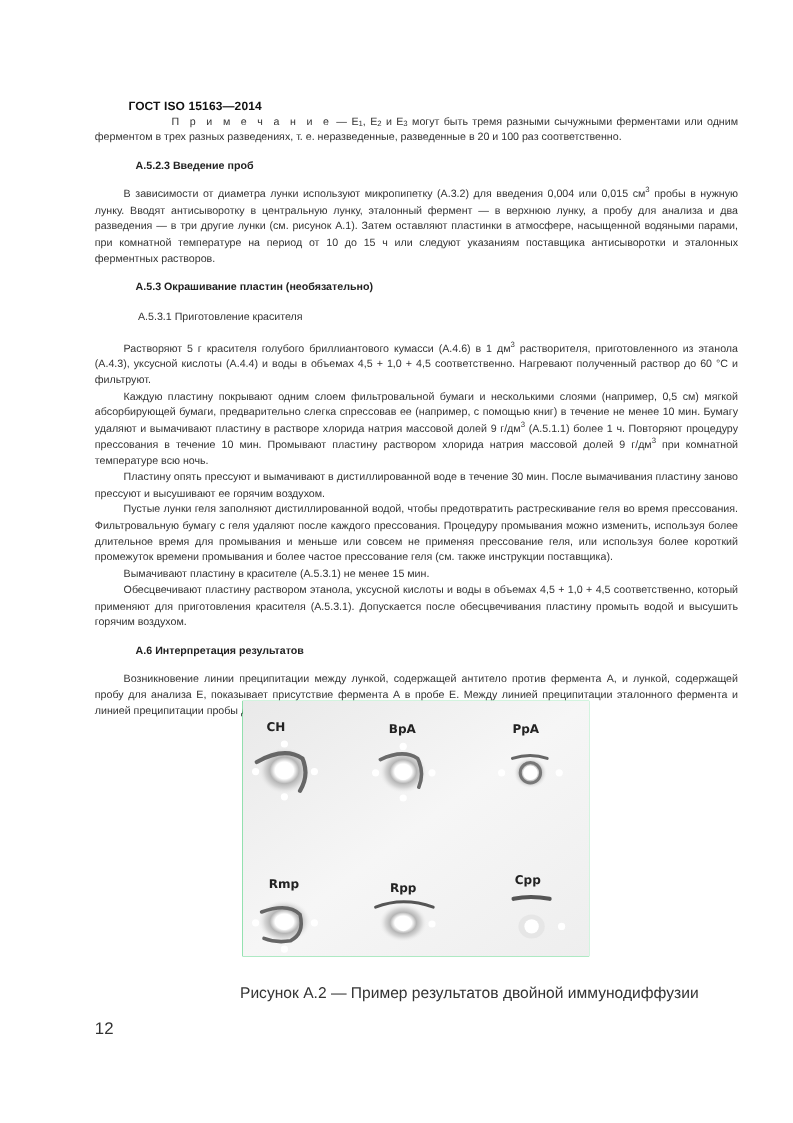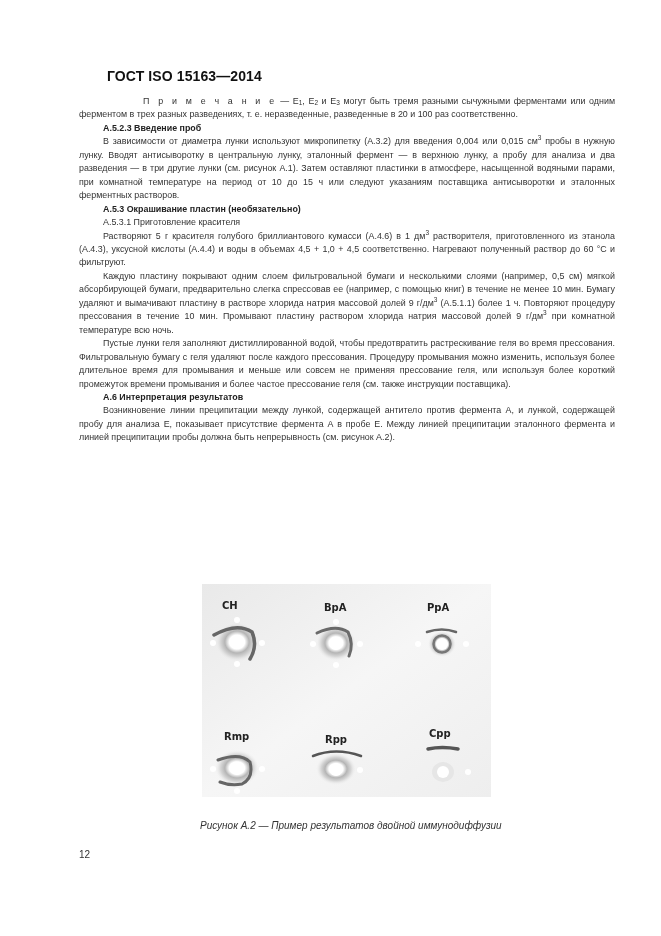--- a/index.html
+++ b/index.html
@@ -1,33 +1,33 @@
 <!DOCTYPE html>
 <html><head>
 <meta charset="utf-8">
 <style>
   html, body { margin: 0; padding: 0; background: #ffffff; }
   body { width: 661px; height: 936px; position: relative; overflow: hidden;
          font-family: "Liberation Sans", sans-serif; color: #2a2a2a; }
   .page { position: absolute; left: 0; top: 0; width: 661px; height: 936px; background: #fff; }
-  .header { position: absolute; left: 79px; top: 68px; font-weight: bold; font-size: 14px;
+  .header { position: absolute; left: 79px; top: 84px; font-weight: bold; font-size: 10px;
             color: #111; letter-spacing: 0.1px; padding-left: 28px; }
   .body { position: absolute; left: 79px; top: 95px; width: 536px;
           font-size: 8.9px; line-height: 13.45px; color: #333; }
   .p { text-align: justify; text-indent: 24px; margin: 0; }
-  .h { margin: 0; padding-left: 24px; font-weight: bold; color: #222; }
-  .sub { margin: 0; padding-left: 24px; }
+  .h { margin: 10px; padding-left: 24px; font-weight: bold; color: #222; }
+  .sub { margin: 12px; padding-left: 24px; }
   .spaced { letter-spacing: 2.6px; padding-left: 40px; }
   sup { font-size: 6.5px; line-height: 0; vertical-align: 4px; }
   sub { font-size: 6.5px; line-height: 0; vertical-align: -1px; }
   .figure { position: absolute; left: 202px; top: 584px; width: 289px; height: 213px;
             background: #22c55e; overflow: hidden; }
   .figure svg { display: block; }
-  .caption { position: absolute; left: 200px; top: 820px; font-size: 10px; color: #333; font-style: italic; }
-  .pagenum { position: absolute; left: 79px; top: 849px; font-size: 10px; color: #333; }
+  .caption { position: absolute; left: 200px; top: 820px; font-size: 13px; color: #333; }
+  .pagenum { position: absolute; left: 79px; top: 849px; font-size: 14px; color: #333; }
 </style>
 </head>
 <body>
 
 <div class="page">
 
   <div class="header">ГОСТ  ISO 15163—2014</div>
 
   <div class="body">
 
@@ -35,21 +35,24 @@
 
     <p class="h">А.5.2.3  Введение проб</p>
     <p class="p"><span>В зависимости от диаметра лунки используют микропипетку (А.3.2) для введения 0,004 или 0,015 см</span><sup>3</sup><span> пробы в нужную лунку. Вводят антисыворотку в центральную лунку, эталонный фермент — в верхнюю лунку, а пробу для анализа и два разведения  — в три другие лунки (см. рисунок А.1). Затем оставляют пластинки в атмосфере, насыщенной водяными парами, при комнатной температуре на период от 10 до 15 ч или следуют указаниям поставщика антисыворотки и эталонных ферментных растворов.</span></p>
 
     <p class="h">А.5.3  Окрашивание пластин (необязательно)</p>
 
     <p class="sub">А.5.3.1  Приготовление красителя</p>
     <p class="p"><span>Растворяют 5 г красителя голубого бриллиантового кумасси (А.4.6) в 1 дм</span><sup>3</sup><span> растворителя, приготовленного из этанола (А.4.3), уксусной кислоты (А.4.4) и воды в объемах 4,5 + 1,0  + 4,5 соответственно. Нагревают полученный раствор до 60 °С и фильтруют.</span></p>
 
     <p class="p"><span>Каждую пластину покрывают одним слоем фильтровальной бумаги и несколькими слоями (например, 0,5 см) мягкой абсорбирующей бумаги, предварительно слегка спрессовав ее (например, с помощью книг) в течение не менее 10 мин. Бумагу удаляют и вымачивают пластину в растворе хлорида натрия массовой долей 9 г/дм</span><sup>3</sup><span> (А.5.1.1) более 1 ч. Повторяют процедуру прессования в течение 10 мин. Промывают пластину раствором хлорида натрия массовой долей 9 г/дм</span><sup>3</sup><span> при комнатной температуре всю ночь.</span></p>
+    <p class="p">Пластину опять прессуют и вымачивают в дистиллированной воде в течение 30 мин. После вымачивания пластину заново прессуют и высушивают ее горячим воздухом.</p>
     <p class="p">Пустые лунки геля заполняют дистиллированной водой, чтобы предотвратить растрескивание геля во время прессования. Фильтровальную бумагу с геля удаляют после каждого прессования. Процедуру промывания можно изменить, используя более длительное время для промывания и меньше или совсем не применяя прессование геля, или используя более короткий промежуток времени промывания и более частое прессование геля (см. также инструкции поставщика).</p>
+    <p class="p">Вымачивают пластину в красителе (А.5.3.1) не менее 15 мин.</p>
+    <p class="p">Обесцвечивают пластину раствором этанола, уксусной кислоты и воды в объемах 4,5 + 1,0 + 4,5 соответственно, который применяют для приготовления красителя (А.5.3.1). Допускается после обесцвечивания пластину промыть водой и высушить горячим воздухом.</p>
 
     <p class="h">А.6  Интерпретация результатов</p>
     <p class="p">Возникновение линии преципитации между лункой, содержащей антитело против фермента А, и лункой, содержащей пробу для анализа Е, показывает присутствие фермента А в пробе Е. Между линией преципитации эталонного фермента и линией преципитации пробы должна быть непрерывность (см. рисунок А.2).</p>
   </div>
 
   <div class="figure">
     <svg width="289" height="213" viewBox="0 0 289 213" xmlns="http://www.w3.org/2000/svg">
       <defs>
         <radialGradient id="halo" cx="50%" cy="50%" r="50%">
           <stop offset="0%" stop-color="#ffffff"></stop>

